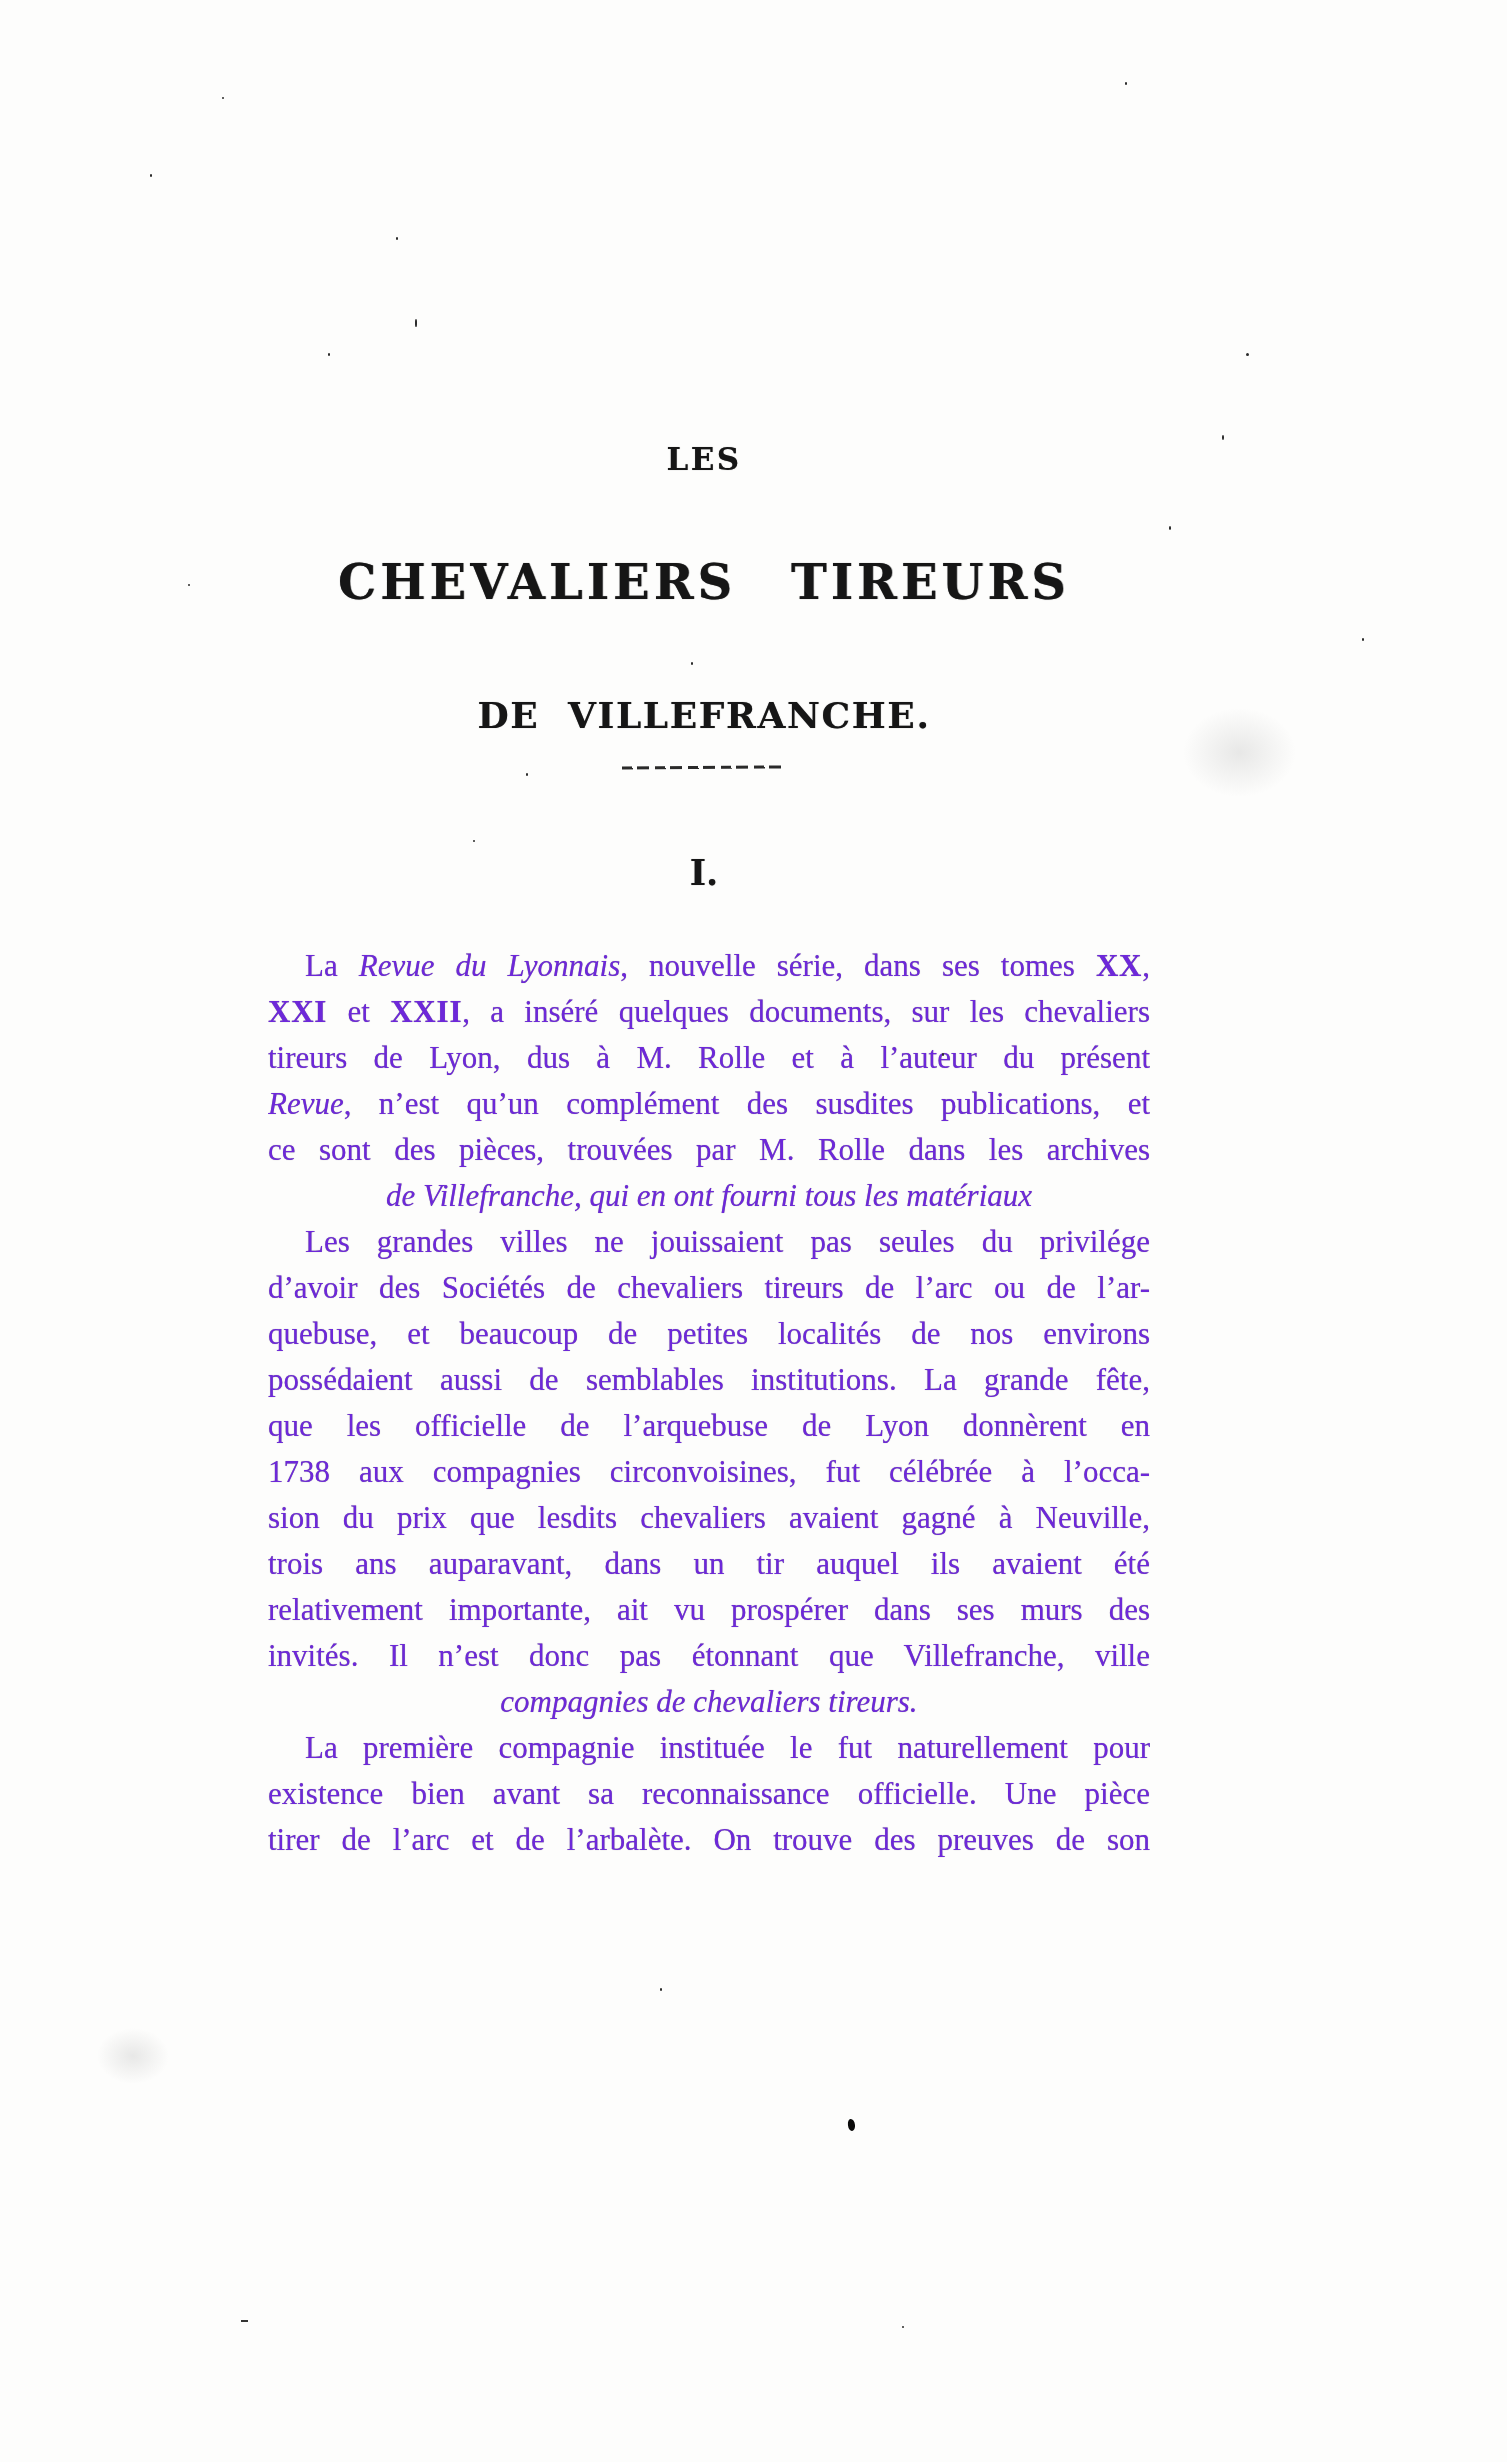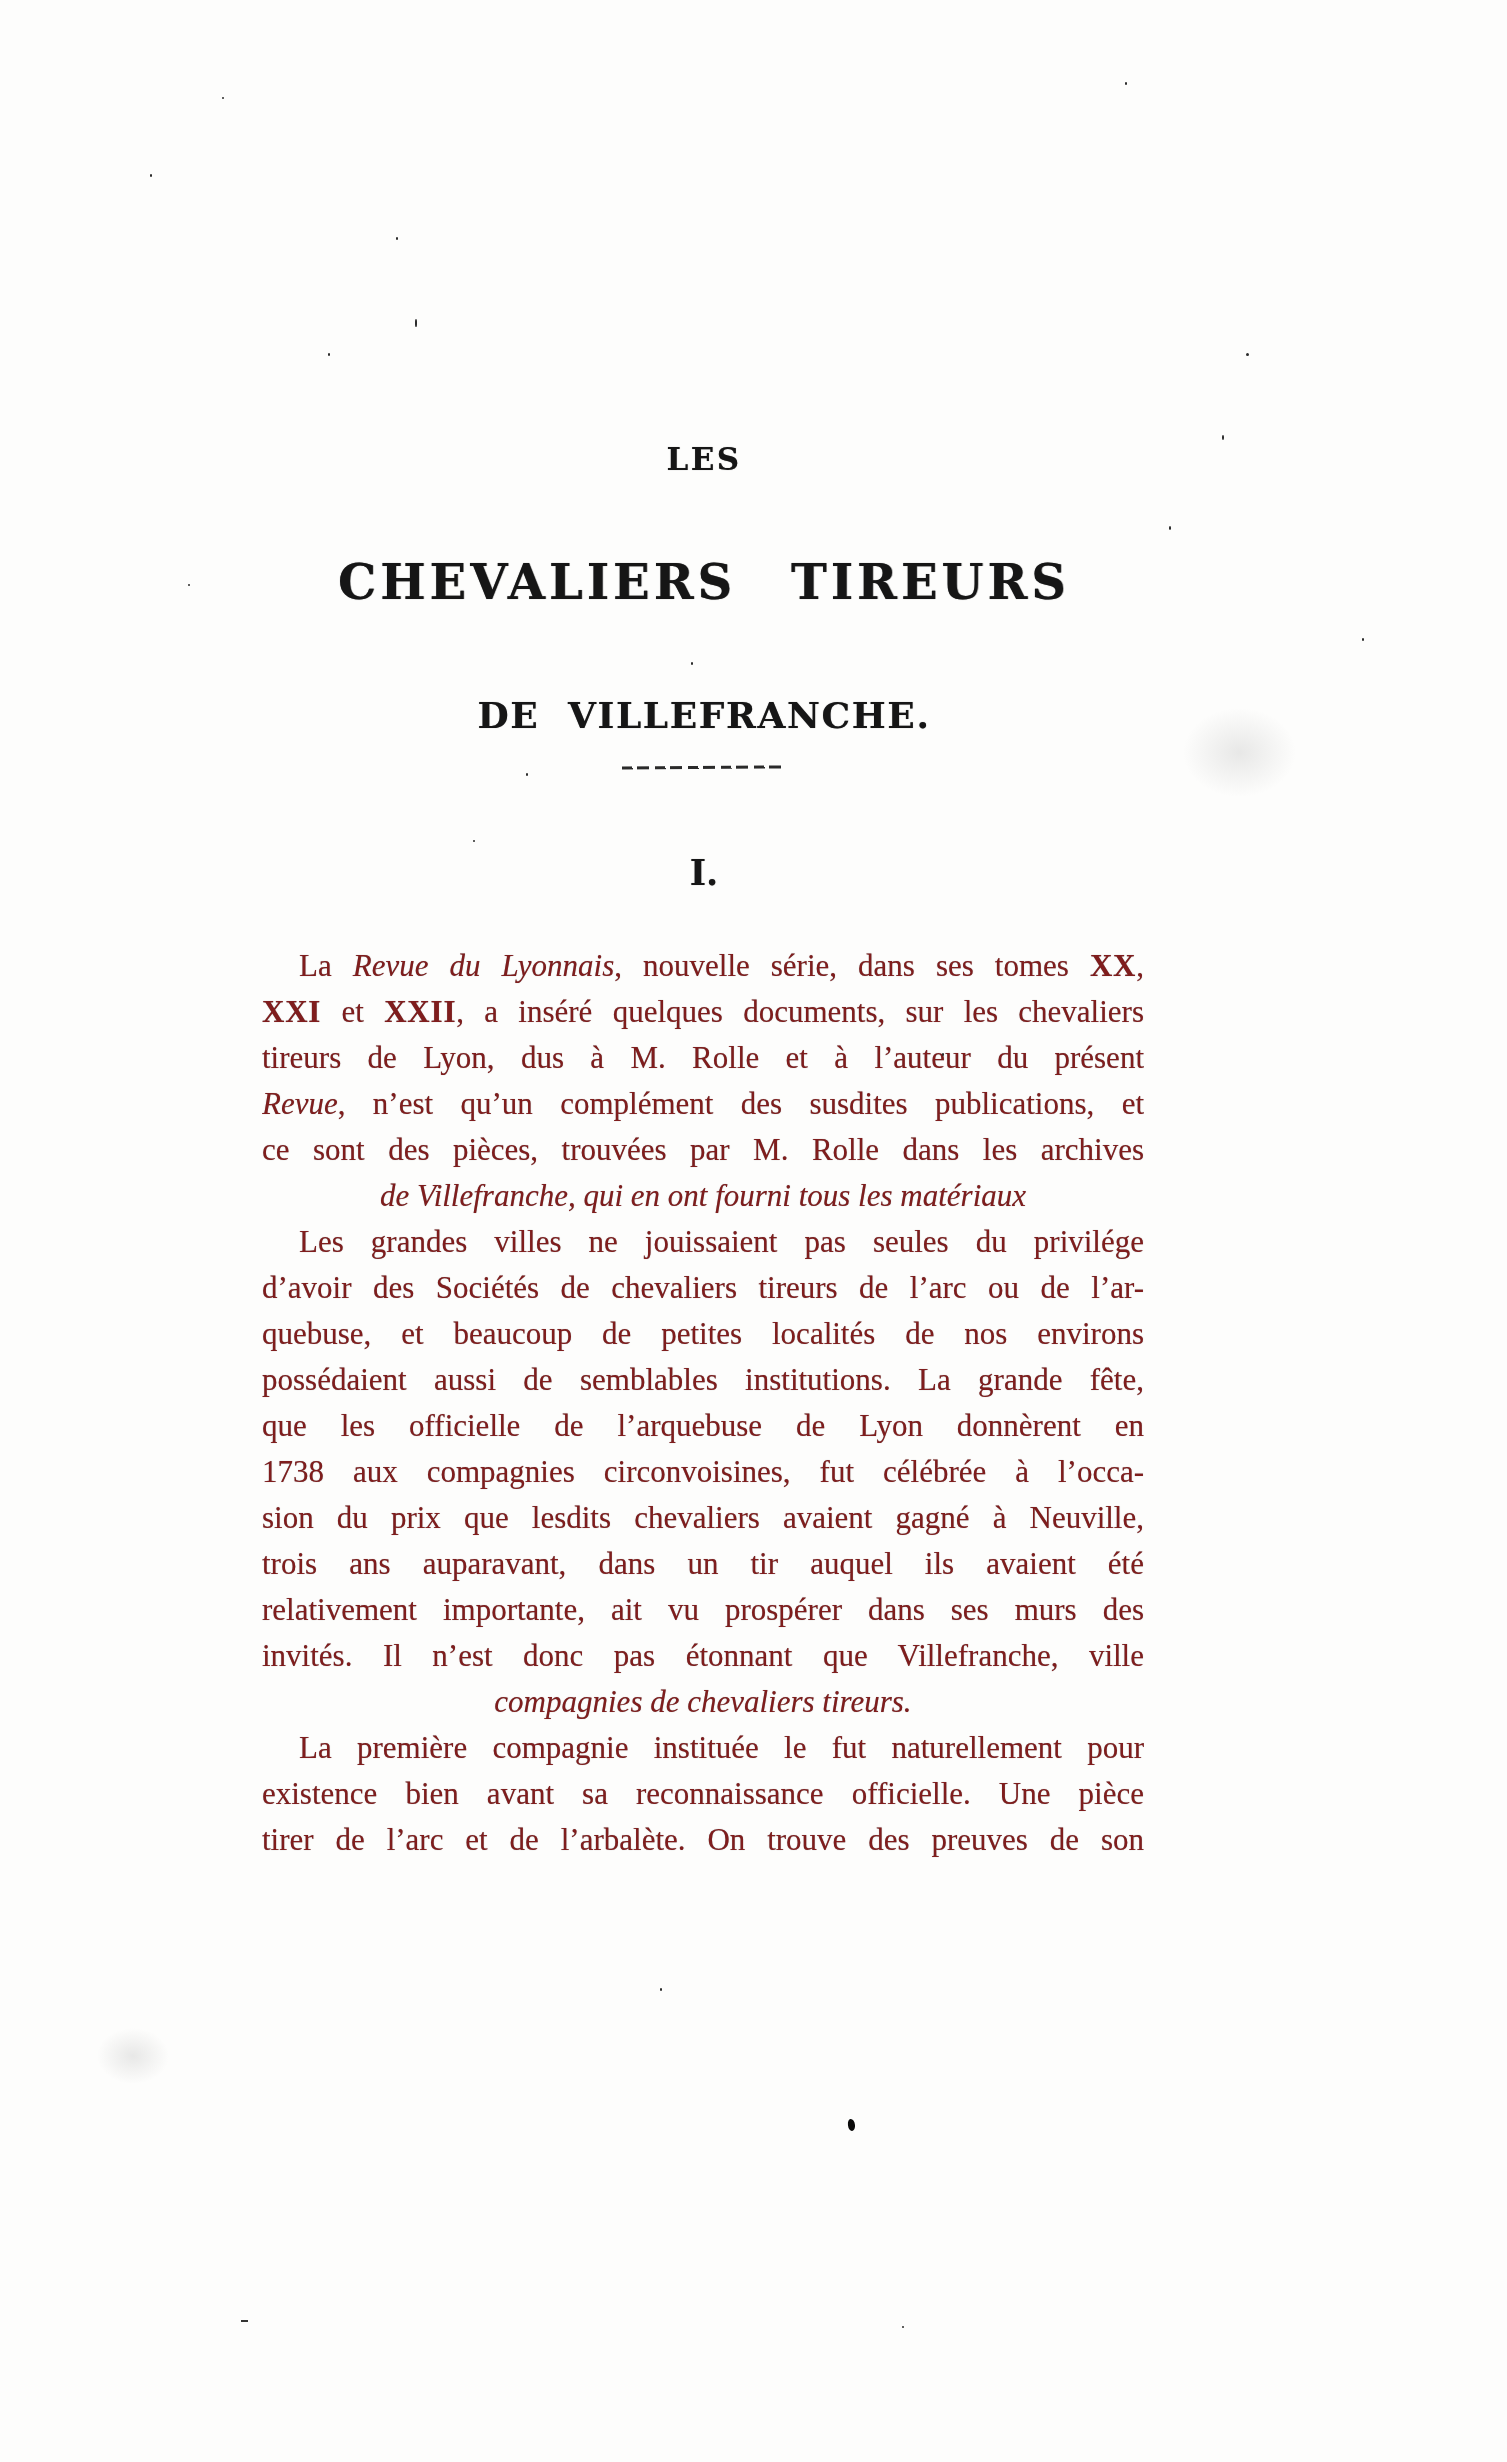--- a/index.html
+++ b/index.html
@@ -56,24 +56,24 @@
   .secnum{
     position:absolute;top:852px;left:0;width:100%;
     text-align:center;
     font-family:"DejaVu Serif",serif;
     font-weight:bold;
     font-size:35px;
     text-shadow:0 0 0.8px rgba(0,0,0,.5);
   }
   
   .bodytext{
-    position:absolute;top:946px;left:0;width:882px;
+    position:absolute;top:946px;left:6px;width:882px;
     font-family:"Liberation Serif",serif;
     font-size:31px;
-    color:#7f1d1d;
+    color:#6d28d9;
     text-shadow:0 0 0.8px rgba(0,0,0,.45);
   }
   .line{
     height:46px;
     line-height:40px;
     overflow:hidden;
     text-align:justify;
   }
   .line::after{content:"";display:inline-block;width:100%;height:0;}
   .line.nojust{text-align:center;font-style:italic;}

